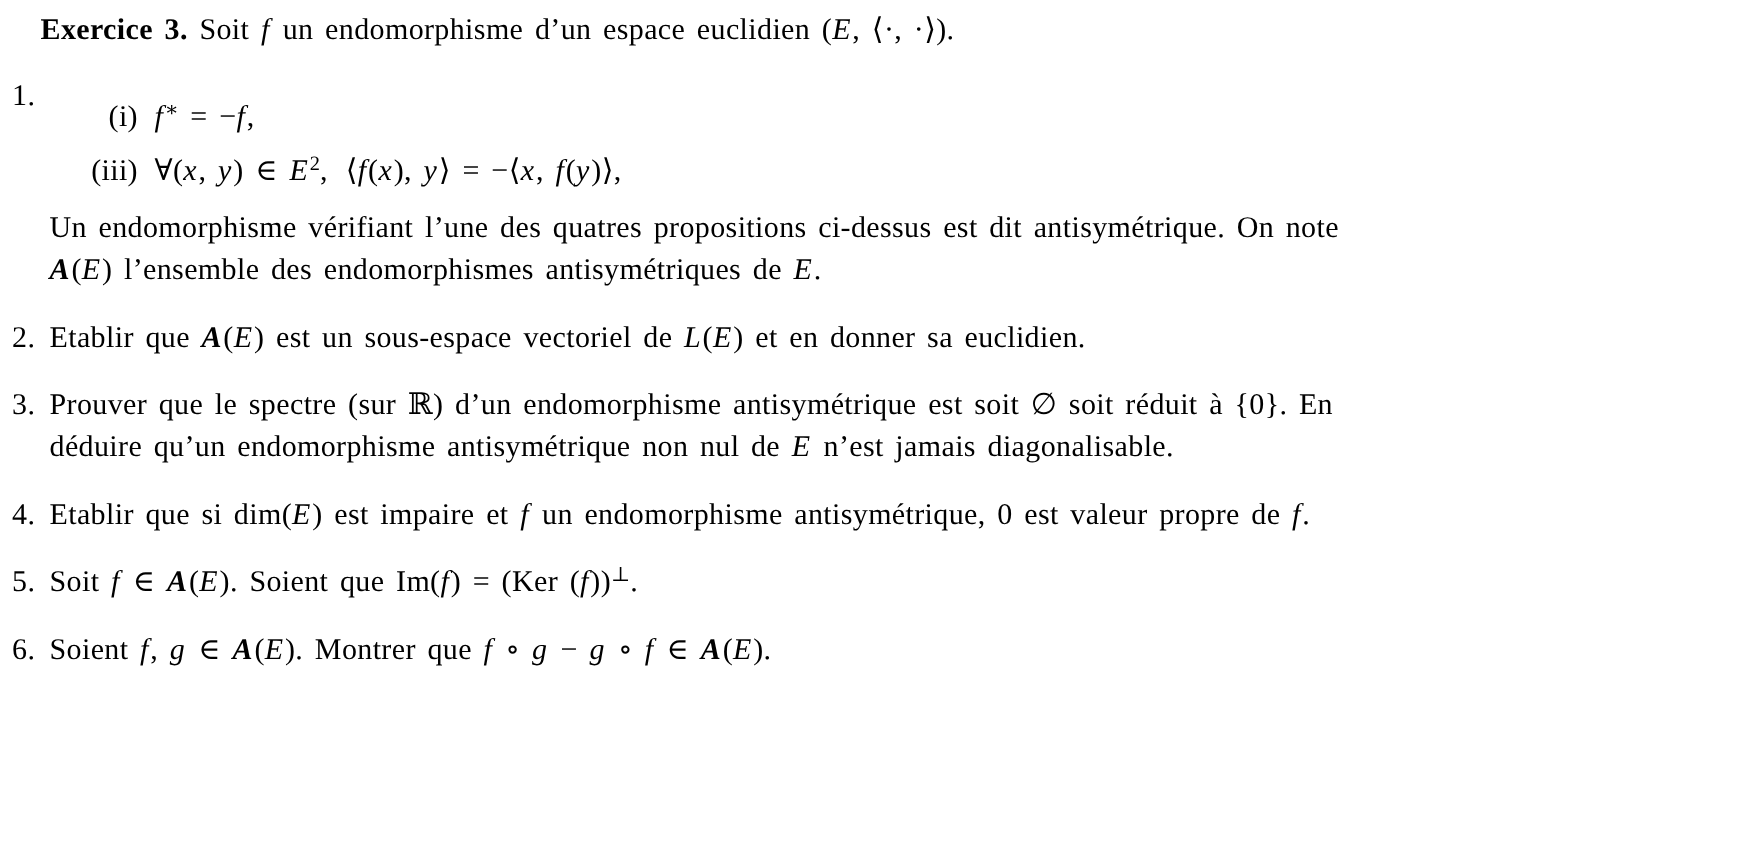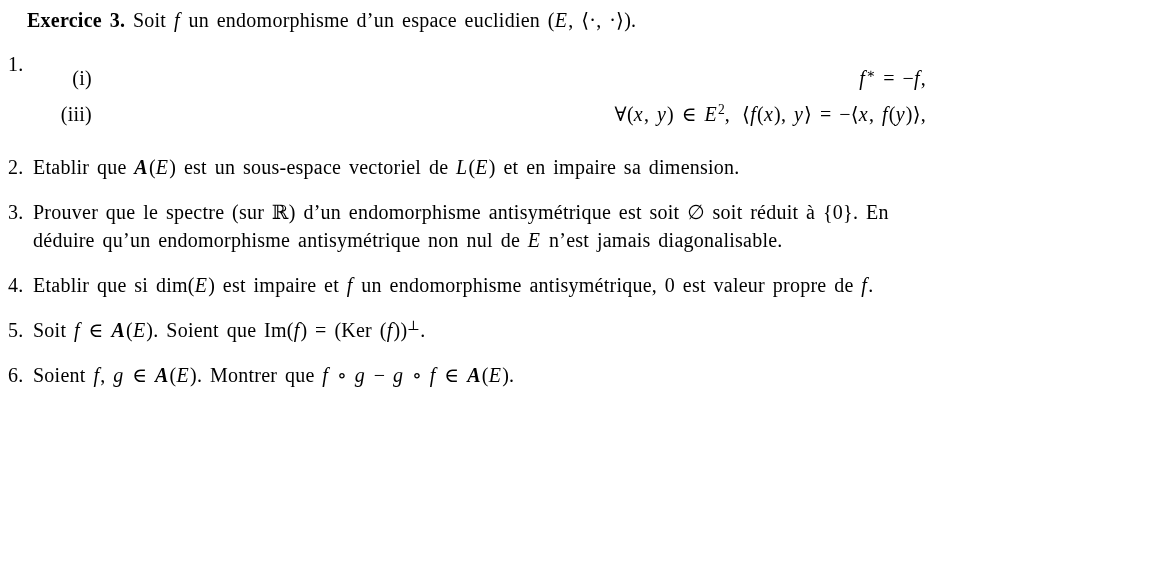--- a/index.html
+++ b/index.html
@@ -44,21 +44,21 @@
     display: flex;
     align-items: flex-start;
     margin-bottom: 8px;
   }
   .rlabel {
     flex: none;
     width: 59px;
     text-align: right;
     margin-right: 11px;
   }
-  .stext { flex: 1 1 auto; text-align: right; }
+  .stext { flex: 1 1 auto; }
   .note {
     margin: 10px 0 0 0;
   }
   
   .seg-b   { font-weight: 700; }
   .seg-i   { font-style: italic; padding-right: 1px; }
   .seg-cal { font-style: italic; font-weight: 600; padding-right: 1px; }
   .seg-sup {
     font-size: 0.68em;
     vertical-align: 0.5em;
@@ -81,26 +81,27 @@
         <div class="sub">
           <span class="rlabel">(i)</span>
           <div class="stext"><span class="seg-i">f</span><span class="seg-sup">∗</span><span> = −</span><span class="seg-i">f</span><span>,</span></div>
         </div>
         <div class="sub">
           <span class="rlabel">(iii)</span>
           <div class="stext"><span>∀(</span><span class="seg-i">x</span><span>, </span><span class="seg-i">y</span><span>) ∈ </span><span class="seg-i">E</span><span class="seg-sup">2</span><span>,  ⟨</span><span class="seg-i">f</span><span>(</span><span class="seg-i">x</span><span>), </span><span class="seg-i">y</span><span>⟩ = −⟨</span><span class="seg-i">x</span><span>, </span><span class="seg-i">f</span><span>(</span><span class="seg-i">y</span><span>)⟩,</span></div>
         </div>
       </div>
 
+      <p class="note"><span>Un endomorphisme vérifiant l’une des quatres propositions ci-dessus est dit antisymétrique. On note </span><span class="seg-cal">A</span><span>(</span><span class="seg-i">E</span><span>) l’ensemble des endomorphismes antisymétriques de </span><span class="seg-i">E</span><span>.</span></p>
     </div>
   </div>
 
   <div class="item">
     <span class="num">2.</span>
-    <div class="body"><span>Etablir que </span><span class="seg-cal">A</span><span>(</span><span class="seg-i">E</span><span>) est un sous-espace vectoriel de </span><span class="seg-i">L</span><span>(</span><span class="seg-i">E</span><span>) et en impaire sa dimension.</span></div>
+    <div class="body"><span>Etablir que </span><span class="seg-cal">A</span><span>(</span><span class="seg-i">E</span><span>) est un sous-espace vectoriel de </span><span class="seg-i">L</span><span>(</span><span class="seg-i">E</span><span>) et en donner sa euclidien.</span></div>
   </div>
 
   <div class="item">
     <span class="num">3.</span>
     <div class="body"><span>Prouver que le spectre (sur ℝ) d’un endomorphisme antisymétrique est soit ∅ soit réduit à {0}. En déduire qu’un endomorphisme antisymétrique non nul de </span><span class="seg-i">E</span><span> n’est jamais diagonalisable.</span></div>
   </div>
 
   <div class="item">
     <span class="num">4.</span>
     <div class="body"><span>Etablir que si dim(</span><span class="seg-i">E</span><span>) est impaire et </span><span class="seg-i">f</span><span> un endomorphisme antisymétrique, 0 est valeur propre de </span><span class="seg-i">f</span><span>.</span></div>

